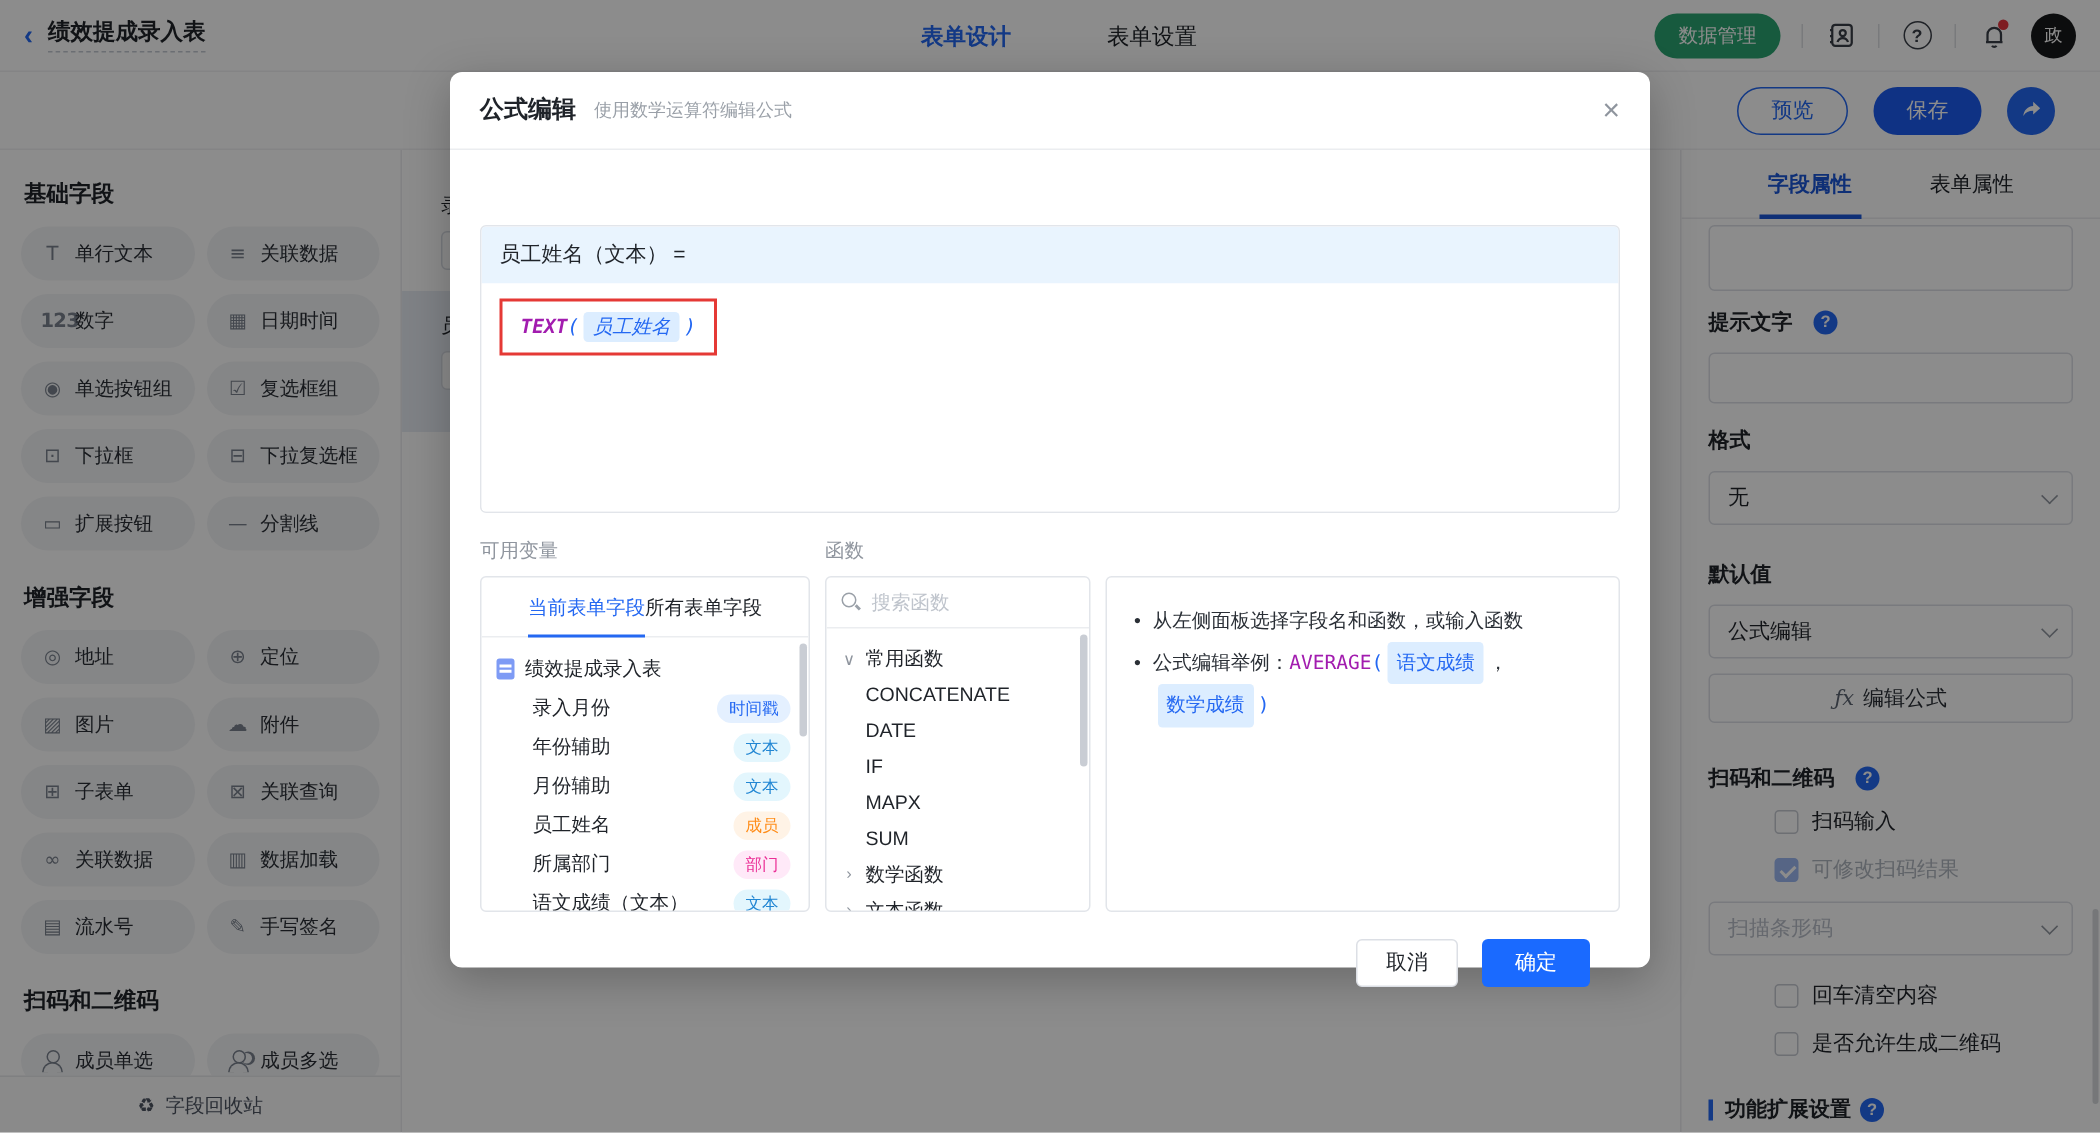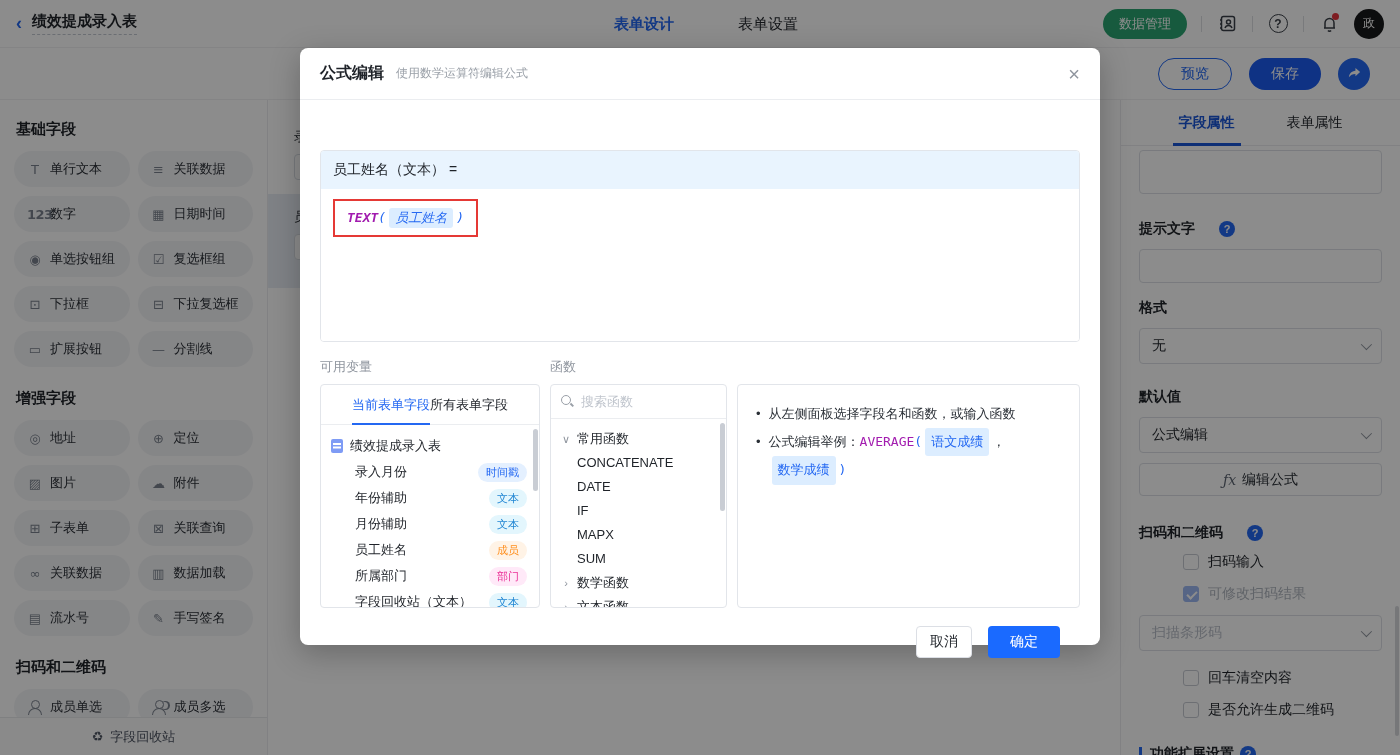--- a/index.html
+++ b/index.html
@@ -54,21 +54,21 @@
   .sel-block { position:absolute; left:0; top:94px; width:300px; height:94px; background:#e8edf4; }
 
   
   .rpanel { position:absolute; right:0; top:100px; width:280px; bottom:0; background:#fff; border-left:1px solid #ececee; }
   .rtabs { height:46px; display:flex; align-items:center; justify-content:center; gap:52px; border-bottom:1px solid #ececee; font-size:14px; }
   .rtab { cursor:pointer; position:relative; height:46px; display:flex; align-items:center; }
   .rtab-active { color:#1a56d8; font-weight:bold; }
   .rtab-active::after { content:""; position:absolute; left:-6px; right:-6px; bottom:0; height:3px; background:#1a56d8; }
   .rbody { padding:4px 18px 0 18px; position:relative; height:calc(100% - 46px); overflow:hidden; }
   .rbox-empty { height:44px; border:1px solid #dcdfe5; border-radius:4px; }
-  .rlabel { font-size:14px; font-weight:bold; margin:26px 0 11px 0; display:flex; align-items:center; gap:24px; }
+  .rlabel { font-size:14px; font-weight:bold; margin:12px 0 11px 0; display:flex; align-items:center; gap:14px; }
   .qmark { width:16px; height:16px; border-radius:50%; background:#2468f2; color:#fff; font-size:11px; font-weight:bold; display:flex; align-items:center; justify-content:center; cursor:pointer; }
   .rinput { width:100%; height:34px; border:1px solid #dcdfe5; border-radius:4px; background:#fff; font-size:13px; padding:0 10px; }
   .rselect { width:100%; height:36px; border:1px solid #dcdfe5; border-radius:4px; background:#fff; display:flex; align-items:center; padding:0 12px; font-size:14px; cursor:pointer; justify-content:space-between; }
   .chev { width:8px; height:8px; border-right:1.6px solid #8f959e; border-bottom:1.6px solid #8f959e; transform:rotate(45deg) translateY(-2px); }
   .rselect.disabled { color:#b9bec8; cursor:default; }
   .fx-btn { width:100%; height:33px; margin-top:10px; border:1px solid #dcdfe5; border-radius:4px; background:#fff; font-size:14px; color:#2a2f36; cursor:pointer; display:flex; align-items:center; justify-content:center; gap:6px; }
   .fx-glyph { font-style:italic; color:#5e6673; font-family:"DejaVu Serif", serif; }
   .chk-row { display:flex; align-items:center; gap:9px; margin-top:14px; font-size:14px; cursor:pointer;padding-left:44px; }
   .chk { width:16px; height:16px; border:1.5px solid #c6cad2; border-radius:3px; background:#fff; flex:none; }
   .chk.checked { background:#9db9f2; border-color:#9db9f2; position:relative; }
@@ -120,21 +120,21 @@
   .f-search input { border:none; outline:none; width:100px; font-size:13px; font-family:inherit; }
   .f-search input::placeholder { color:#bfc4cc; }
   .f-list { padding:8px 10px 0 10px; font-size:13px; }
   .f-group { display:flex; align-items:center; gap:6px; height:24px; cursor:pointer; }
   .f-chev { color:#8f959e; font-size:11px; width:10px; text-align:center; }
   .f-item { height:24px; line-height:24px; padding-left:16px; cursor:pointer; white-space:nowrap; }
   .tips { padding:16px 18px; font-size:13px; line-height:2.05; color:#2a2f36; }
   .tip-line { display:flex; align-items:baseline; gap:8px; }
   .bullet { color:#2a2f36; }
   .m-footer { display:flex; justify-content:flex-end; gap:16px; padding:18px 20px 0 0; }
-  .btn-cancel { width:56px; height:32px; background:#fff; border:1px solid #dcdfe5; border-radius:4px; font-size:14px; color:#1f2329; cursor:pointer; }
+  .btn-cancel { width:68px; height:32px; background:#fff; border:1px solid #dcdfe5; border-radius:4px; font-size:14px; color:#1f2329; cursor:pointer; }
   .btn-ok { width:72px; height:32px; background:#1a6aff; border:none; border-radius:4px; font-size:14px; color:#fff; cursor:pointer; }
   .mag { width:13px; height:13px; position:relative; flex:none; }
   .mag::before { content:""; position:absolute; left:0; top:0; width:8px; height:8px; border:1.6px solid #9aa0a8; border-radius:50%; }
   .mag::after { content:""; position:absolute; left:8.5px; top:8.5px; width:4px; height:1.6px; background:#9aa0a8; transform:rotate(45deg); }
 </style>
 </head>
 <body>
 
 <div class="header">
   <span class="back">‹</span>
@@ -411,21 +411,21 @@
             </div>
           <div class="v-row">
               <span class="vname">员工姓名</span>
               <span class="vbadge badge-member">成员</span>
             </div>
           <div class="v-row">
               <span class="vname">所属部门</span>
               <span class="vbadge badge-dept">部门</span>
             </div>
           <div class="v-row">
-              <span class="vname">字段回收站（文本）</span>
+              <span class="vname">语文成绩（文本）</span>
               <span class="vbadge badge-text">文本</span>
             </div>
         </div>
         <div class="pscroll"></div>
       </div>
       <div class="panel p-funcs">
         <div class="f-search">
           <span class="mag"></span>
           <input placeholder="搜索函数" style="">
         </div>

